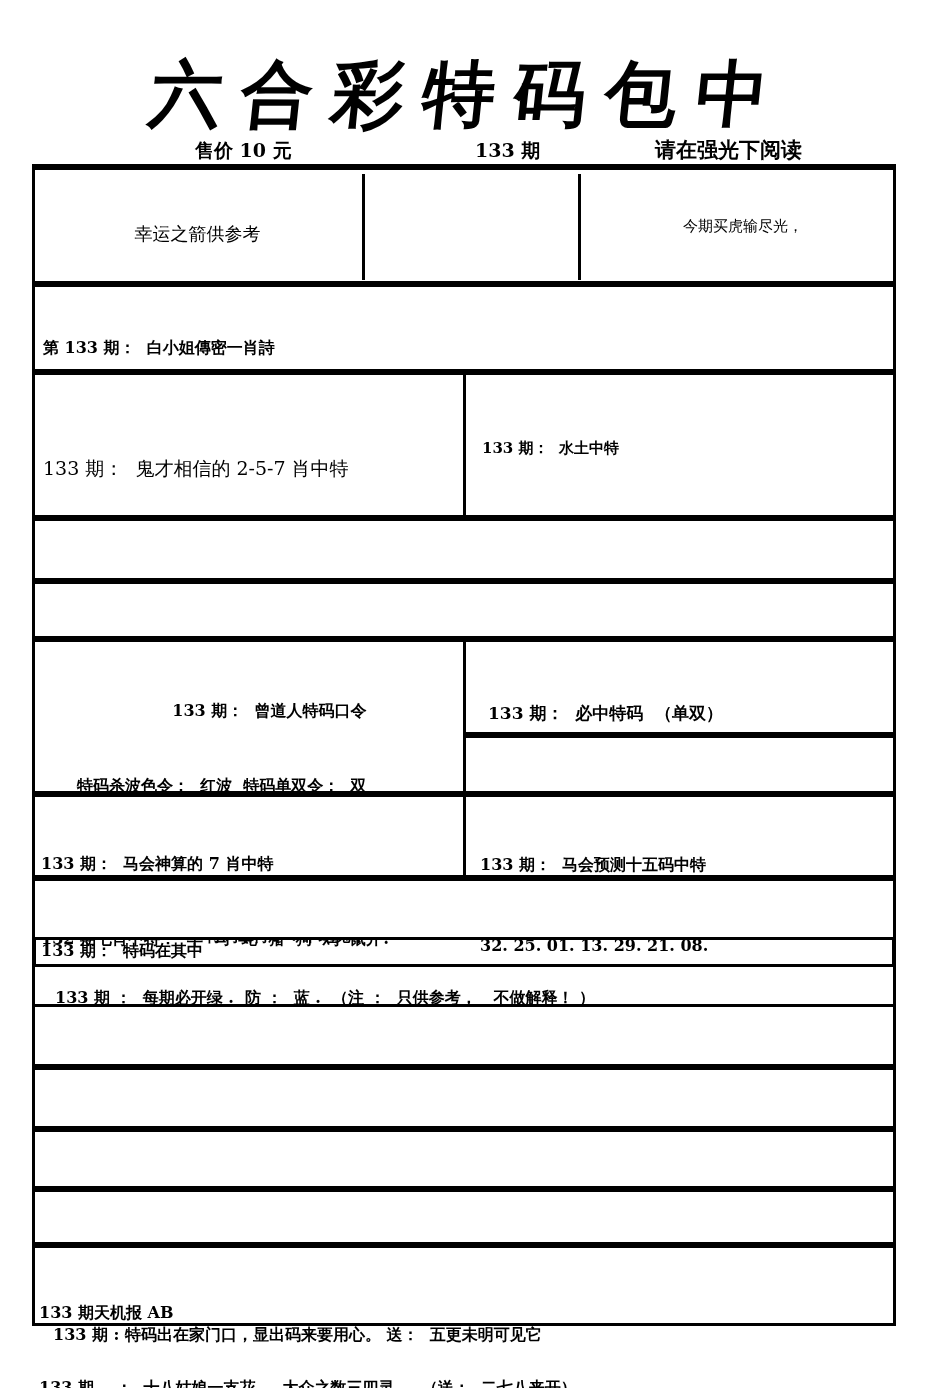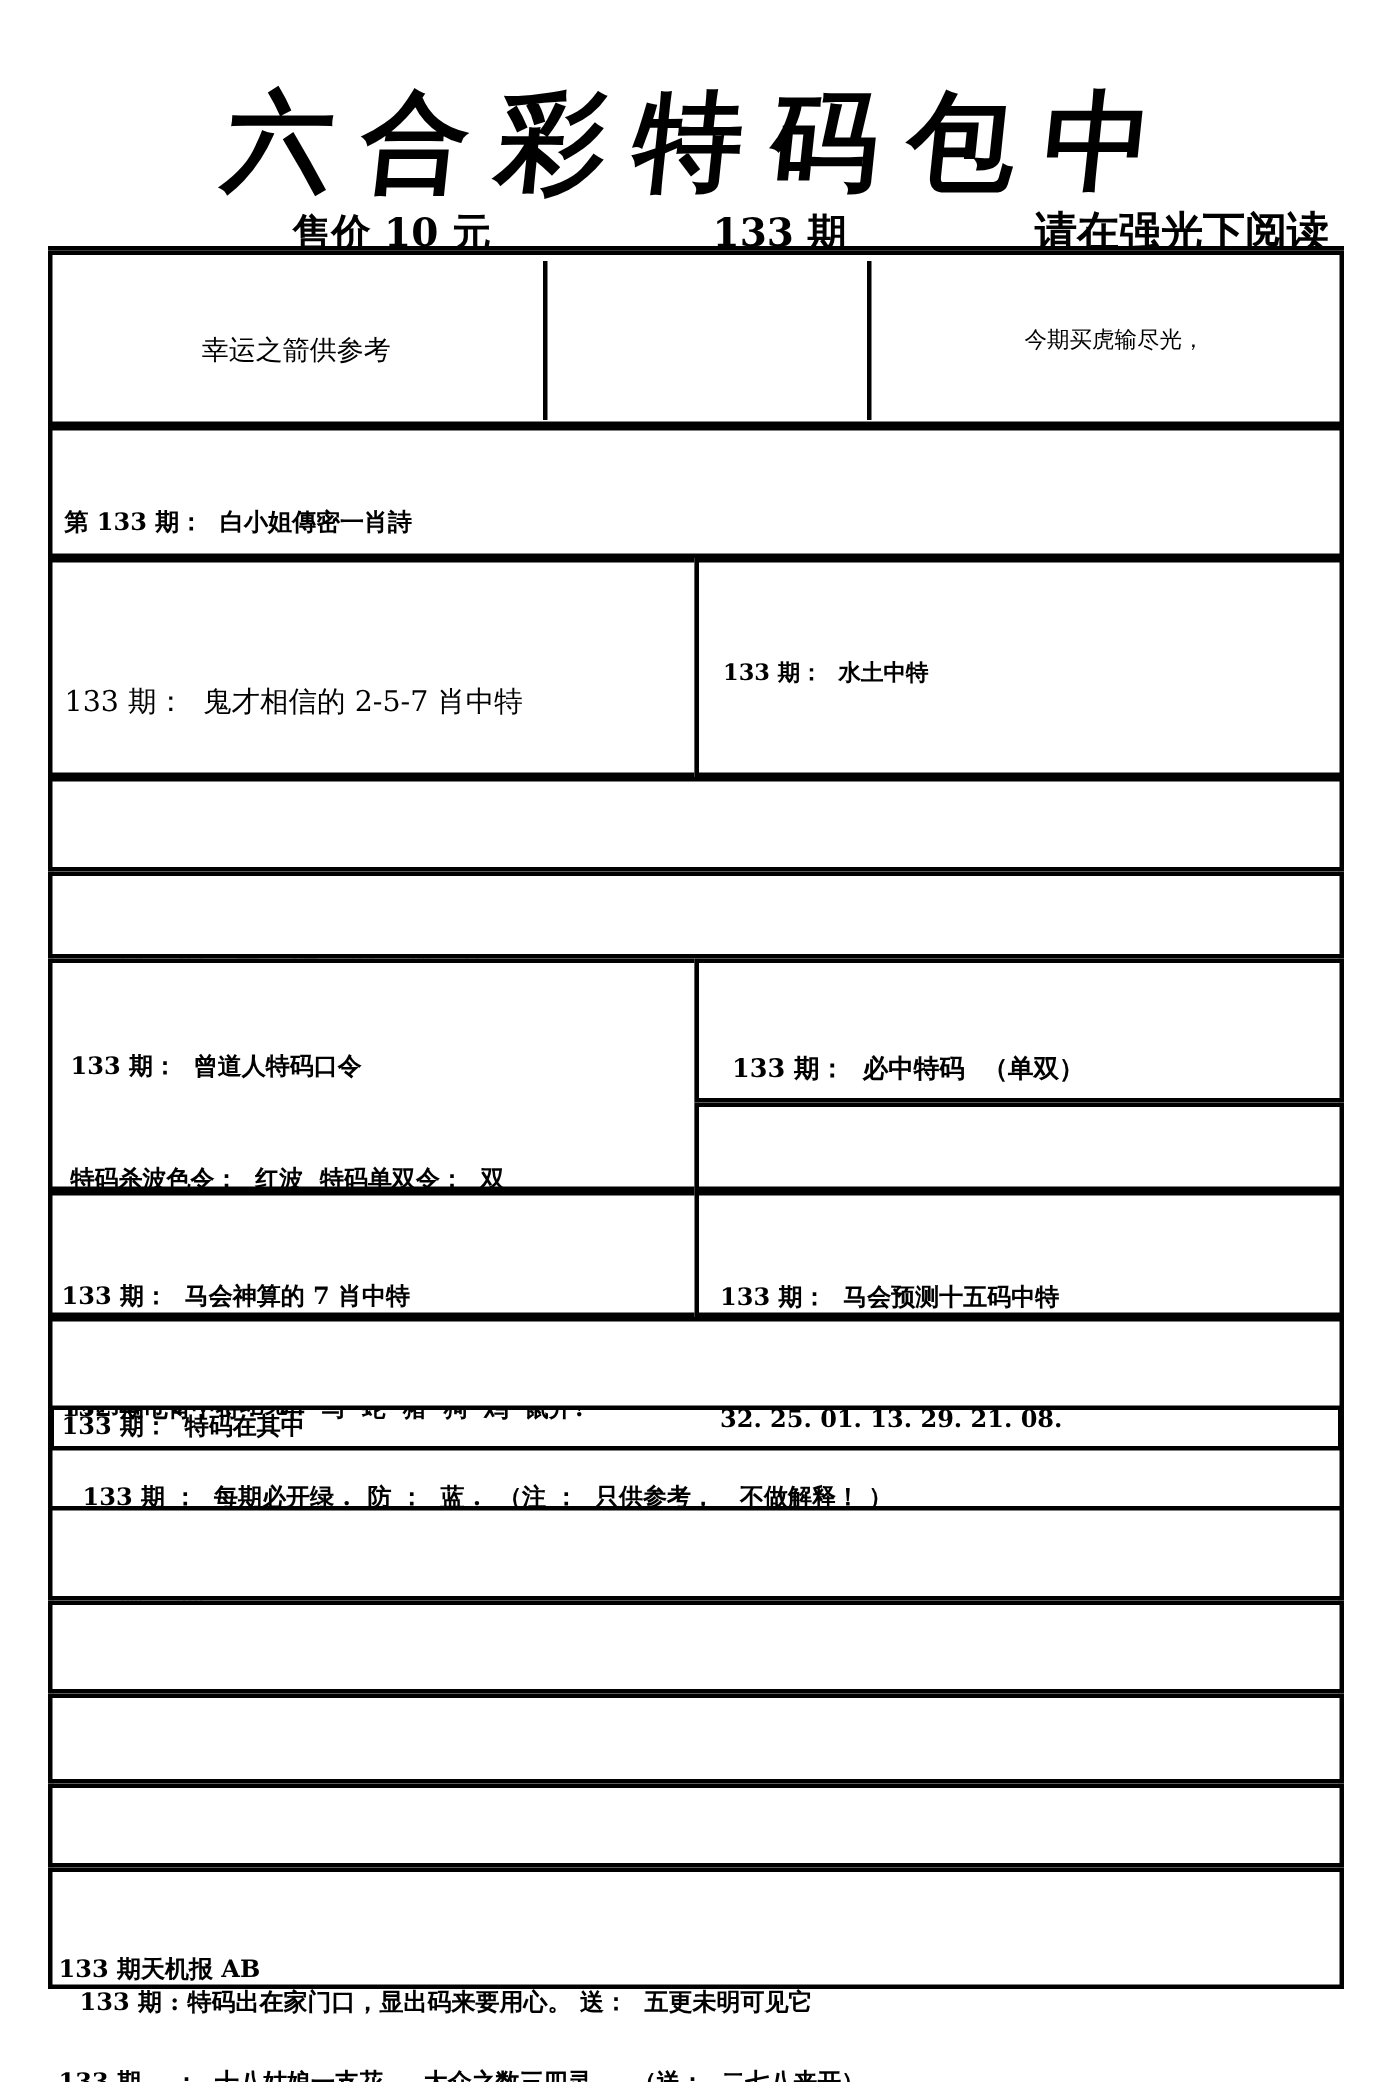--- a/index.html
+++ b/index.html
@@ -4,21 +4,21 @@
 <style>
   html, body { margin: 0; padding: 0; background: #fff; }
   body { width: 925px; height: 1388px; position: relative; overflow: hidden;
          font-family: "DejaVu Sans", sans-serif; color: #000; }
   .abs { position: absolute; }
   .title { left: 150px; top: 50px; width: 620px; height: 90px; display: flex;
            justify-content: space-between; align-items: center;
            font-family: "DejaVu Serif", serif; font-size: 72px; font-weight: bold;
            letter-spacing: 2px; transform: skewX(-6deg); }
   .title span { display: inline-block; }
-  .subhead { top: 138px; font-size: 26px; font-weight: bold;
+  .subhead { top: 138px; font-size: 19px; font-weight: bold;
              font-family: "DejaVu Serif", serif; }
   .frame { left: 32px; top: 164px; width: 864px; height: 1162px; border: 4px solid #000;
            border-top-width: 5px; box-sizing: border-box; }
   .box { border: 3px solid #000; box-sizing: border-box; background: #fff; position: absolute; }
   .txt { font-size: 17px; line-height: 24px; white-space: pre; font-family: "DejaVu Serif", serif; }
   .bold { font-weight: bold; }
   .vsep { position: absolute; width: 3px; background: #000; }
   .c { text-align: center; }
   .row { display: block; }
   .zod span { display: inline-block; width: 38px; }
@@ -31,21 +31,21 @@
   <span>合</span>
   <span>彩</span>
   <span>特</span>
   <span>码</span>
   <span>包</span>
   <span>中</span>
 </div>
 
 <div class="abs subhead" style="left:195px;">售价 10 元</div>
 <div class="abs subhead" style="left:475px;">133 期</div>
-<div class="abs subhead" style="left:690px; font-size:28px; top:136px;">请在强光下阅读</div>
+<div class="abs subhead" style="left:655px; font-size:21px; top:136px;">请在强光下阅读</div>
 
 <div class="abs frame"></div>
 
 <div class="box" style="left:32px; top:167px; width:864px; height:117px;">
   <div class="abs c txt" style="left:0; top:6px; width:325px; line-height:23px; font-size:18px;">
     <span class="row">幸运之箭供参考</span>
     <span class="row">心水号码:</span>
     <span class="row" style="margin-top:2px;">24 38 配 09 17</span>
     <span class="row" style="margin-top:2px;">16 32  41 49 05  14  33 25 40</span>
   </div>
@@ -107,21 +107,21 @@
   </div>
 </div>
 
 <div class="box" style="left:32px; top:581px; width:864px; height:58px;">
   <div class="abs txt bold" style="left:6px; top:2px; font-size:16px; line-height:26px;">
     <span class="row">133 期：  每期绝杀三肖  (准! 准! 准! )</span>
     <span class="row">绝杀三肖：  猪  马  蛇  （注：  只供参考，   不做解释！ ）</span>
   </div>
 </div>
 
-<div class="box" style="left:32px; top:639px; width:434px; height:155px;">
+<div class="box" style="left:32px; top:639px; width:434px; height:155px;text-align:right;">
   <div class="abs txt bold" style="left:12px; top:6px; font-size:16px; line-height:25px;">
     <span class="row">133 期：  曾道人特码口令</span>
     <span class="row">特码杀波色令：  红波  特码单双令：  双</span>
     <span class="row">特码杀肖令：  虎</span>
     <span class="row">特码出肖令 : 羊蛇兔牛</span>
     <span class="row">特中码令：  03. 15. 27. 39. 05. 17. 29.</span>
     <span class="row">41. 11. 23. 35. 47</span>
   </div>
 </div>
 

